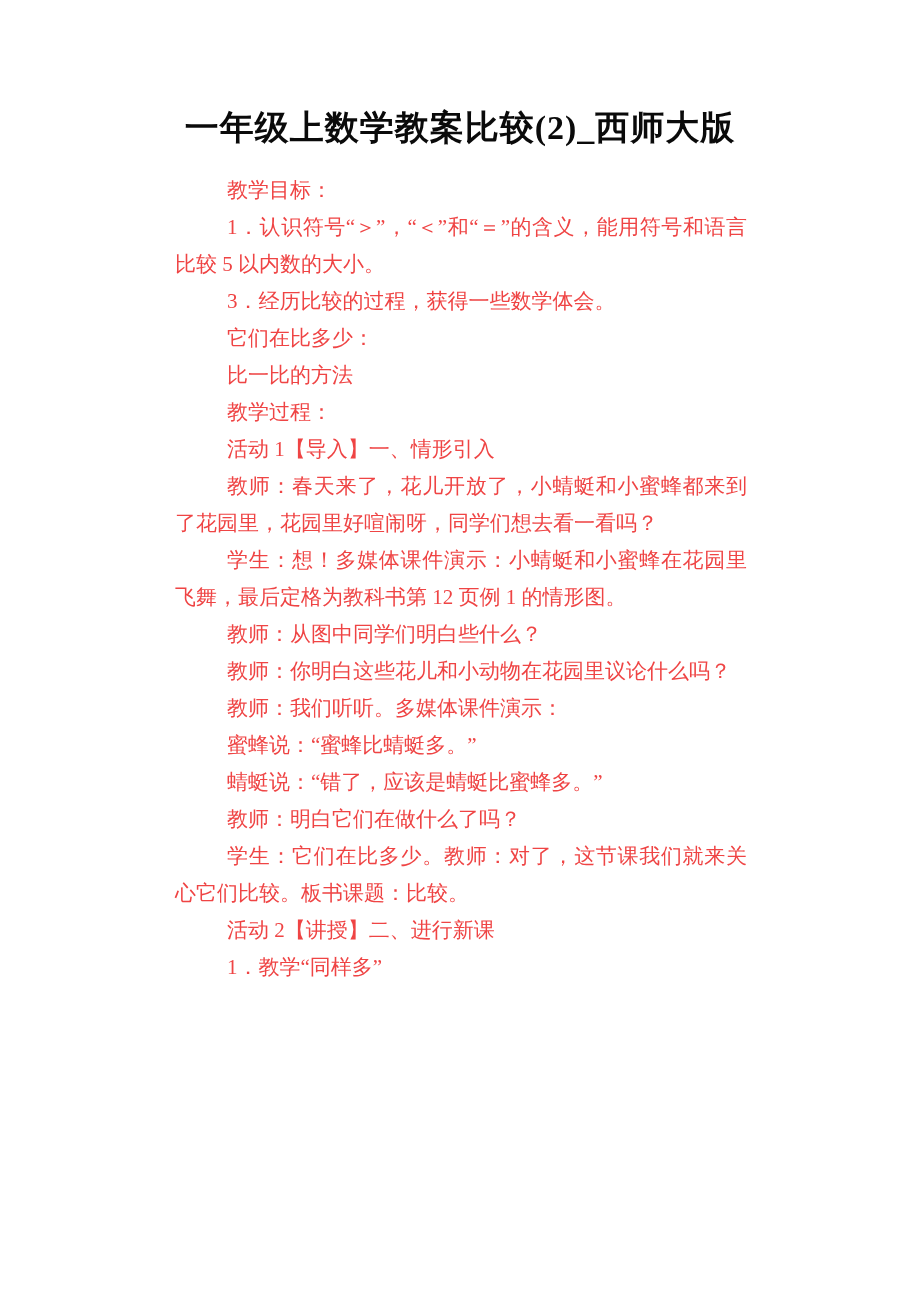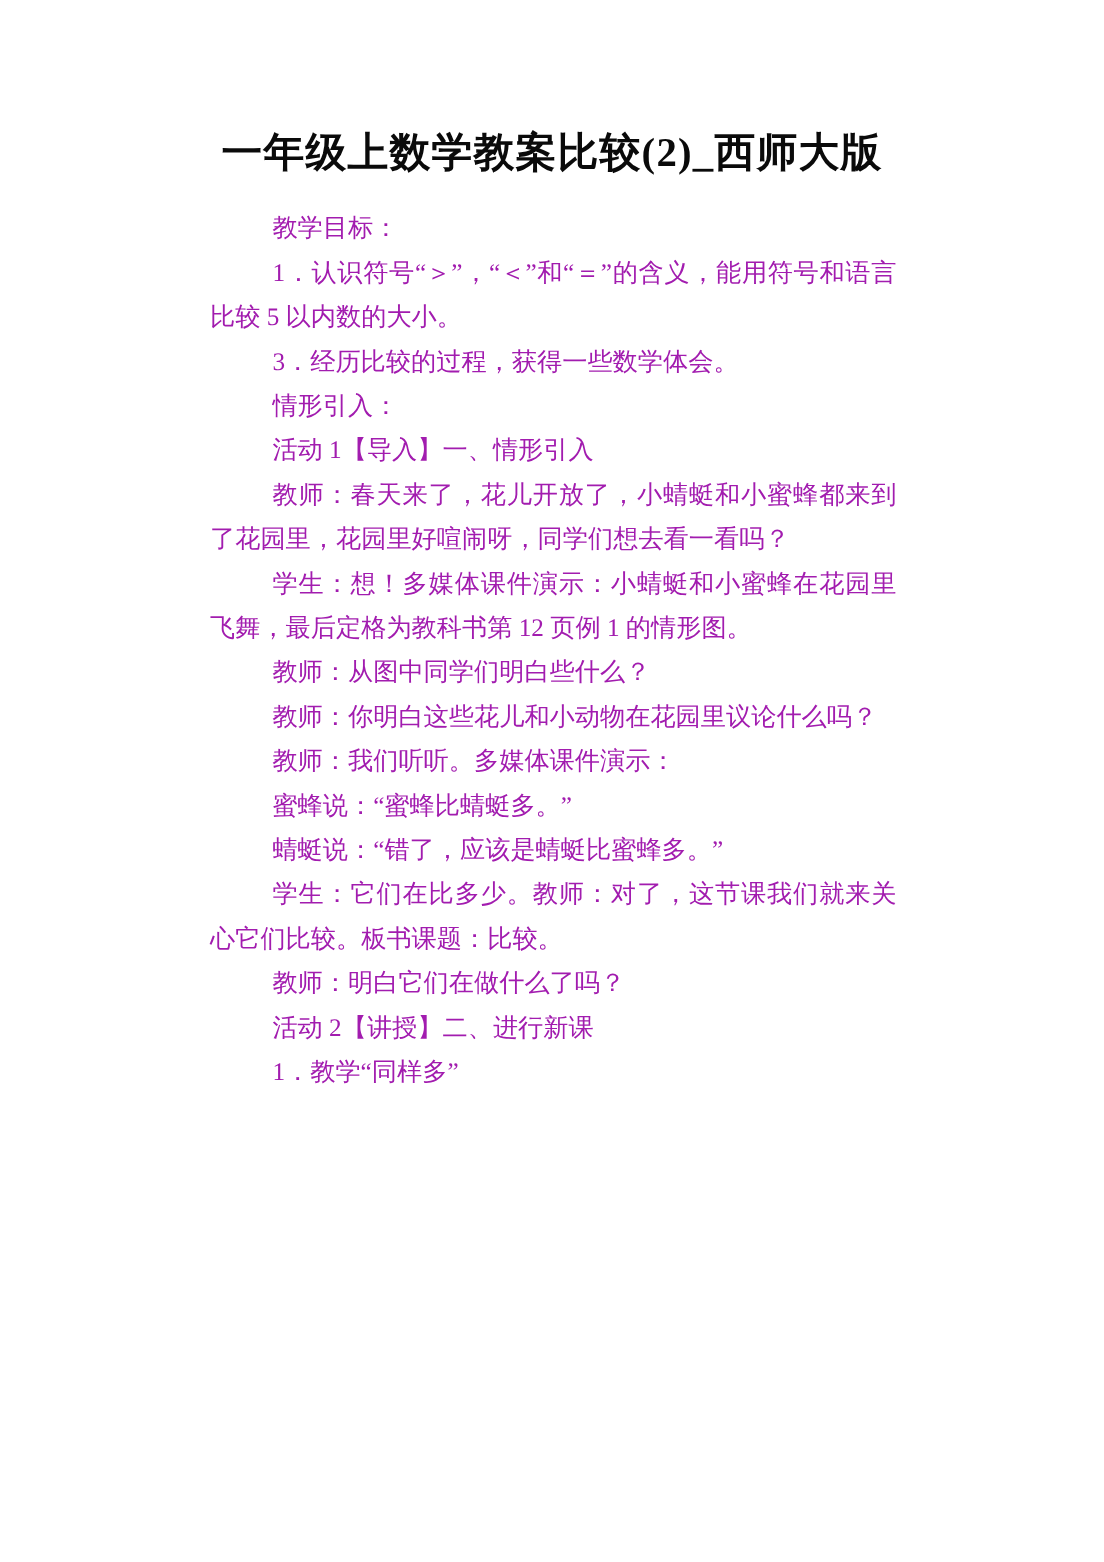--- a/index.html
+++ b/index.html
@@ -30,42 +30,44 @@
   .doc-body {
     margin-top: 22px;
     padding: 0 100px 0 102px;
   }
   .doc-body p {
     margin: 0;
     font-size: 21px;
     line-height: 37px;
     text-indent: 52px;
     text-align: justify;
-    color: #a21caf;
+    color: #ef4444;
     word-break: normal;
     overflow-wrap: break-word;
   }
 </style>
 </head>
 <body>
 
 <div class="page">
   <h1 class="doc-title">一年级上数学教案比较(2)_西师大版</h1>
 
   <div class="doc-body">
     <p>教学目标：</p>
     <p>1．认识符号“＞”，“＜”和“＝”的含义，能用符号和语言比较 5 以内数的大小。</p>
     <p>3．经历比较的过程，获得一些数学体会。</p>
-    <p>情形引入：</p>
+    <p>它们在比多少：</p>
+    <p>比一比的方法</p>
+    <p>教学过程：</p>
     <p>活动 1【导入】一、情形引入</p>
     <p>教师：春天来了，花儿开放了，小蜻蜓和小蜜蜂都来到了花园里，花园里好喧闹呀，同学们想去看一看吗？</p>
     <p>学生：想！多媒体课件演示：小蜻蜓和小蜜蜂在花园里飞舞，最后定格为教科书第 12 页例 1 的情形图。</p>
     <p>教师：从图中同学们明白些什么？</p>
     <p>教师：你明白这些花儿和小动物在花园里议论什么吗？</p>
     <p>教师：我们听听。多媒体课件演示：</p>
     <p>蜜蜂说：“蜜蜂比蜻蜓多。”</p>
     <p>蜻蜓说：“错了，应该是蜻蜓比蜜蜂多。”</p>
+    <p>教师：明白它们在做什么了吗？</p>
     <p>学生：它们在比多少。教师：对了，这节课我们就来关心它们比较。板书课题：比较。</p>
-    <p>教师：明白它们在做什么了吗？</p>
     <p>活动 2【讲授】二、进行新课</p>
     <p>1．教学“同样多”</p>
   </div>
 </div>
 
 </body></html>

